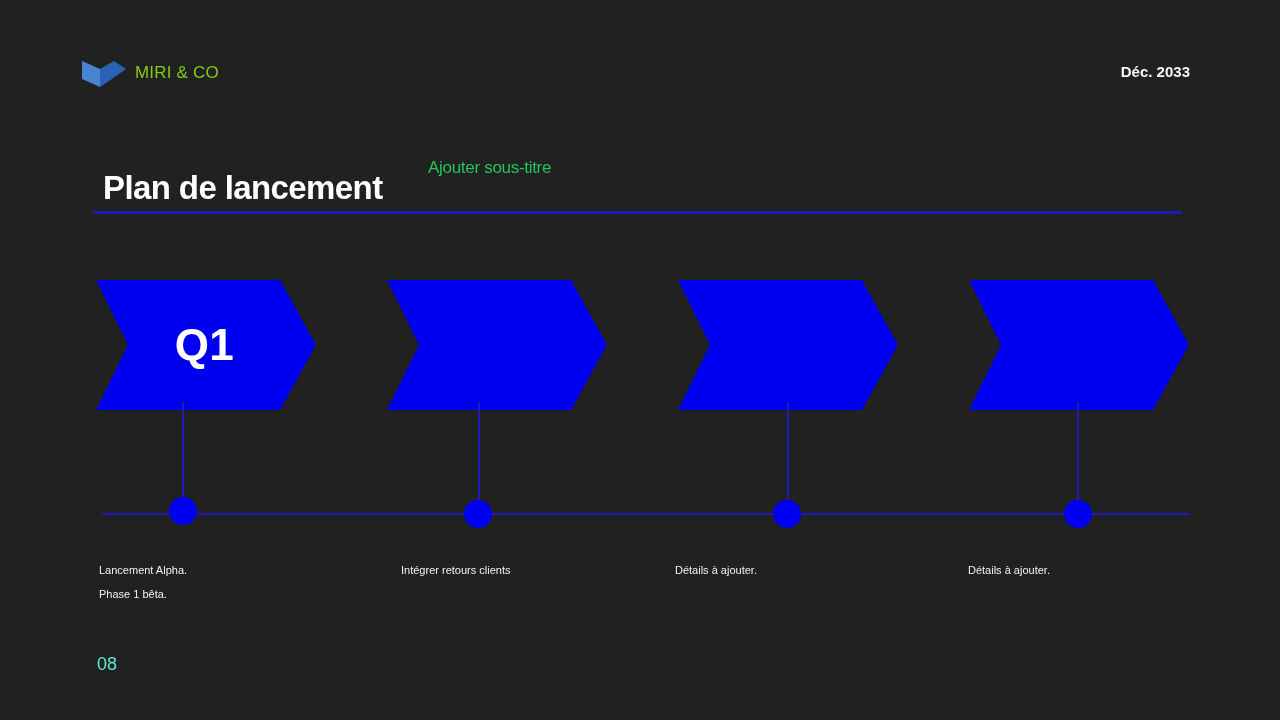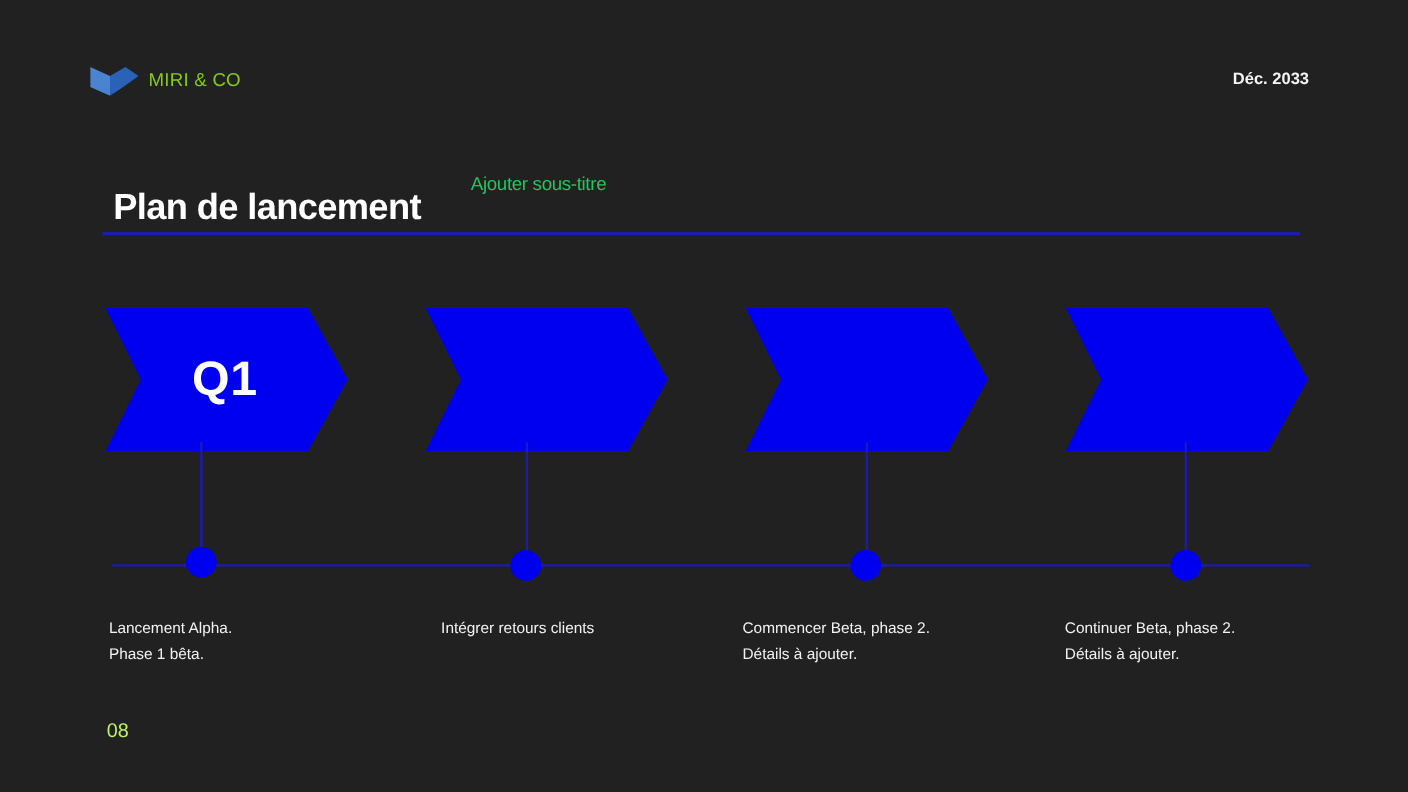--- a/index.html
+++ b/index.html
@@ -62,26 +62,26 @@
     }
     .connector {
       width: 2px; background: #1c1ab8; top: 402px; height: 98px;
     }
     .dot {
       width: 28px; height: 28px; border-radius: 50%;
       background: #0000f0;
     }
     .desc {
       top: 558px;
-      font-size: 14px; line-height: 24px;
+      font-size: 11px; line-height: 24px;
       color: #f2f2f2;
     }
     .page-number {
       left: 97px; top: 654px;
-      font-size: 18px; color: #bef264;
+      font-size: 18px; color: #5eead4;
     }
   </style>
 </head>
 <body>
 
 <div class="abs logo-icon">
   <svg width="44" height="28" viewBox="0 0 44 28">
     <polygon points="0,2 18,10 18,28 0,20" fill="#4a84d0"></polygon>
     <polygon points="18,10 32,2 44,10 30,20 18,28" fill="#2a62b8"></polygon>
   </svg>
@@ -121,29 +121,27 @@
 </div>
 
 <div class="abs chevron" style="left:678px;">
   <svg width="221" height="130" viewBox="0 0 221 130">
     <polygon points="0,0 184,0 220,65 184,130 0,130 32,65" fill="#0000f0"></polygon>
   </svg>
 </div>
 <div class="abs connector" style="left:787px;"></div>
 <div class="abs dot" style="left:773px; top:500px;"></div>
 <div class="abs desc" style="left:675px;">
-  <div>Commencer Beta, phase 2.</div>
   <div>Détails à ajouter.</div>
 </div>
 
 <div class="abs chevron" style="left:969px;">
   <svg width="221" height="130" viewBox="0 0 221 130">
     <polygon points="0,0 184,0 220,65 184,130 0,130 32,65" fill="#0000f0"></polygon>
   </svg>
 </div>
 <div class="abs connector" style="left:1077px;"></div>
 <div class="abs dot" style="left:1064px; top:500px;"></div>
 <div class="abs desc" style="left:968px;">
-  <div>Continuer Beta, phase 2.</div>
   <div>Détails à ajouter.</div>
 </div>
 
 <div class="abs page-number">08</div>
 
 </body></html>

